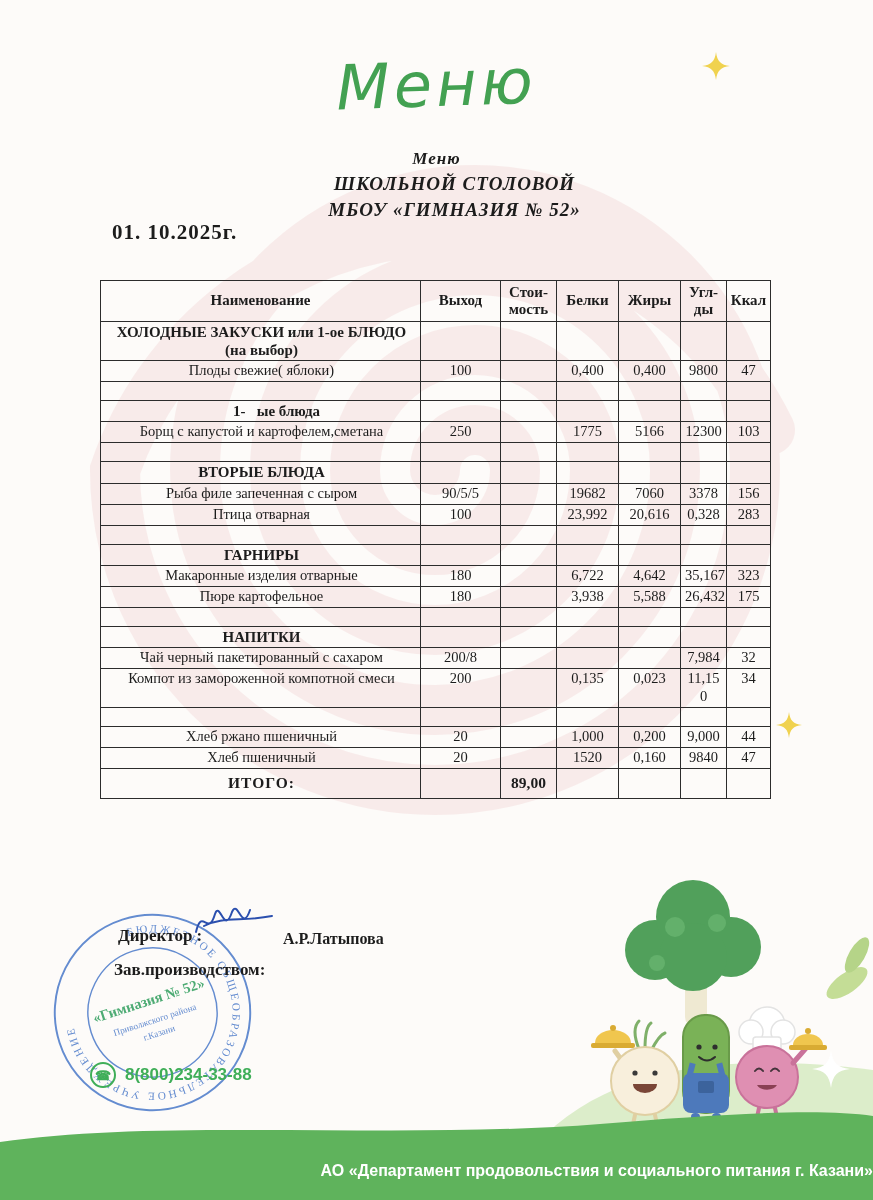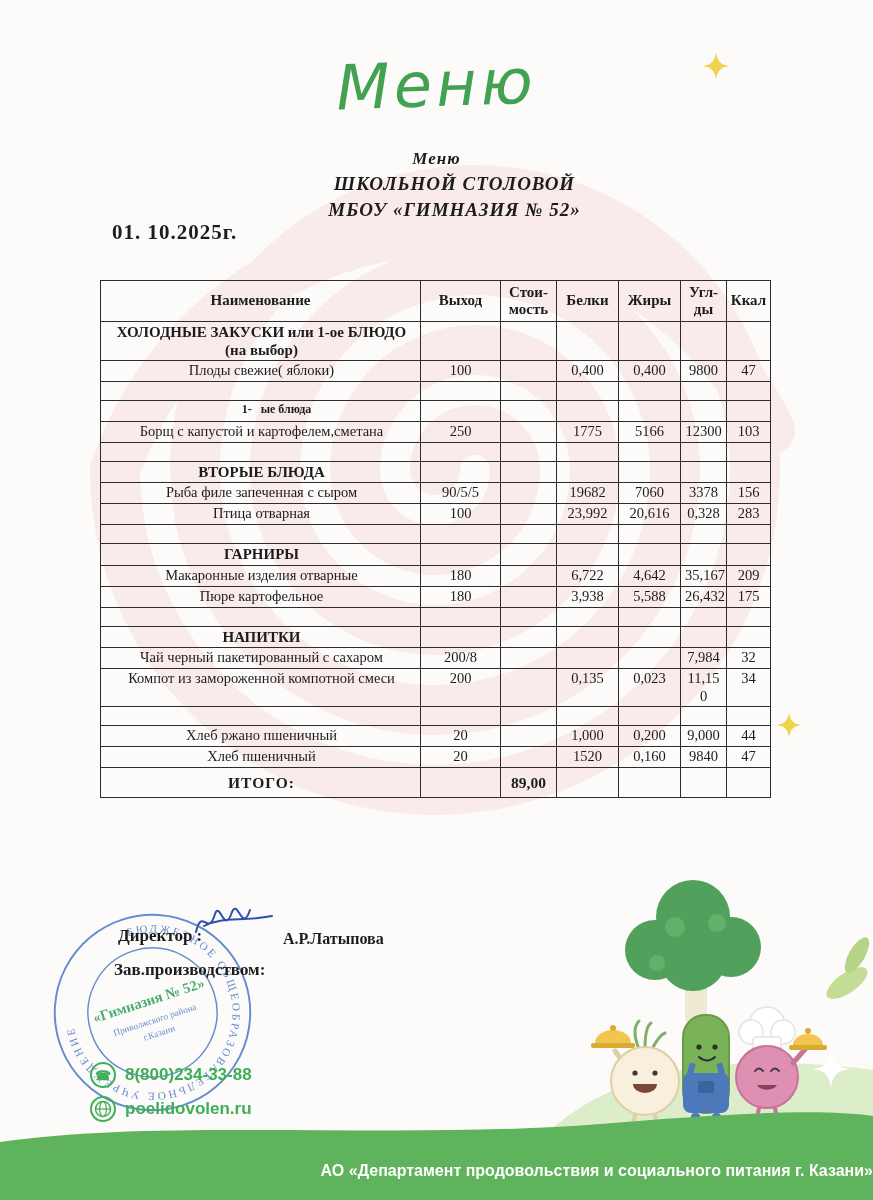--- a/index.html
+++ b/index.html
@@ -34,21 +34,21 @@
   .menu th, .menu td {
     border:1px solid #2c2c2c; padding:1px 4px; vertical-align:top;
     white-space:pre-wrap; line-height:1.22;
   }
   .menu th { font-size:15px; font-weight:bold; text-align:center; vertical-align:middle;
     line-height:1.12; padding:3px 2px; height:36px; }
   .menu td { height:21px; }
   .menu td:first-child { text-align:center; padding-left:6px; }
   .menu td:not(:first-child) { text-align:center; }
   .row-section td:first-child { font-weight:bold; font-size:15px; }
-  .row-section-indent td:first-child { font-weight:bold; font-size:12px; padding-left:36px; }
+  .row-section-indent td:first-child { font-weight:bold; font-size:15px; padding-left:36px; }
   .row-empty td { height:19px; }
   .row-total td { height:30px; vertical-align:middle; font-size:15.5px;margin-left:40px; }
   .row-total td:first-child { font-weight:bold; text-align:center; letter-spacing:1px; }
   .row-total td:nth-child(3) { font-weight:bold; }
 
   
   .director-label { top:926px; left:118px; font-size:17px; font-weight:bold; z-index:3; }
   .director-name  { top:930px; left:283px; font-size:16px; font-weight:bold; z-index:3; }
   .production-label { top:960px; left:114px; font-size:17px; font-weight:bold; z-index:3; }
   .signature { top:896px; left:190px; width:90px; height:50px; z-index:3; }
@@ -225,21 +225,21 @@
           <td></td>
           <td></td>
         </tr>
         <tr class="row-item">
           <td>Макаронные изделия отварные</td>
           <td>180</td>
           <td></td>
           <td>6,722</td>
           <td>4,642</td>
           <td>35,167</td>
-          <td>209</td>
+          <td>323</td>
         </tr>
         <tr class="row-item">
           <td>Пюре картофельное</td>
           <td>180</td>
           <td></td>
           <td>3,938</td>
           <td>5,588</td>
           <td>26,432</td>
           <td>175</td>
         </tr>
@@ -337,30 +337,20 @@
     </text>
     <text x="110" y="102" text-anchor="middle" font-size="15" font-weight="bold" fill="#2f9e5d">«Гимназия № 52»</text>
     <text x="110" y="121" text-anchor="middle" font-size="9.5" fill="#4a79c9">Приволжского района</text>
     <text x="110" y="135" text-anchor="middle" font-size="9.5" fill="#4a79c9">г.Казани</text>
   </svg>
 
   <div class="abs contact-row contact-phone">
     <span class="icon-circle">☎</span>
     <span>8(800)234-33-88</span>
   </div>
-  <div class="abs contact-row contact-site">
-    <span class="icon-circle">
-      <svg width="18" height="18" viewBox="0 0 18 18">
-        <circle cx="9" cy="9" r="7.5" fill="none" stroke="#3fae58" stroke-width="1.5"></circle>
-        <ellipse cx="9" cy="9" rx="3.4" ry="7.5" fill="none" stroke="#3fae58" stroke-width="1.2"></ellipse>
-        <line x1="1.5" y1="9" x2="16.5" y2="9" stroke="#3fae58" stroke-width="1.2"></line>
-      </svg>
-    </span>
-    <span>poelidovolen.ru</span>
-  </div>
 
   <svg class="abs veggies" viewBox="0 0 338 280">
 
     <path d="M0,280 C70,205 180,185 338,205 L338,280 Z" fill="#dcedca"></path>
 
     <ellipse cx="312" cy="118" rx="24" ry="10" fill="#c4dd96" transform="rotate(-35 312 118)"></ellipse>
     <ellipse cx="322" cy="90" rx="20" ry="8" fill="#b5d488" transform="rotate(-60 322 90)"></ellipse>
 
     <rect x="150" y="100" width="22" height="62" rx="10" fill="#efe9d2"></rect>
     <circle cx="120" cy="85" r="30" fill="#51a05b"></circle>

